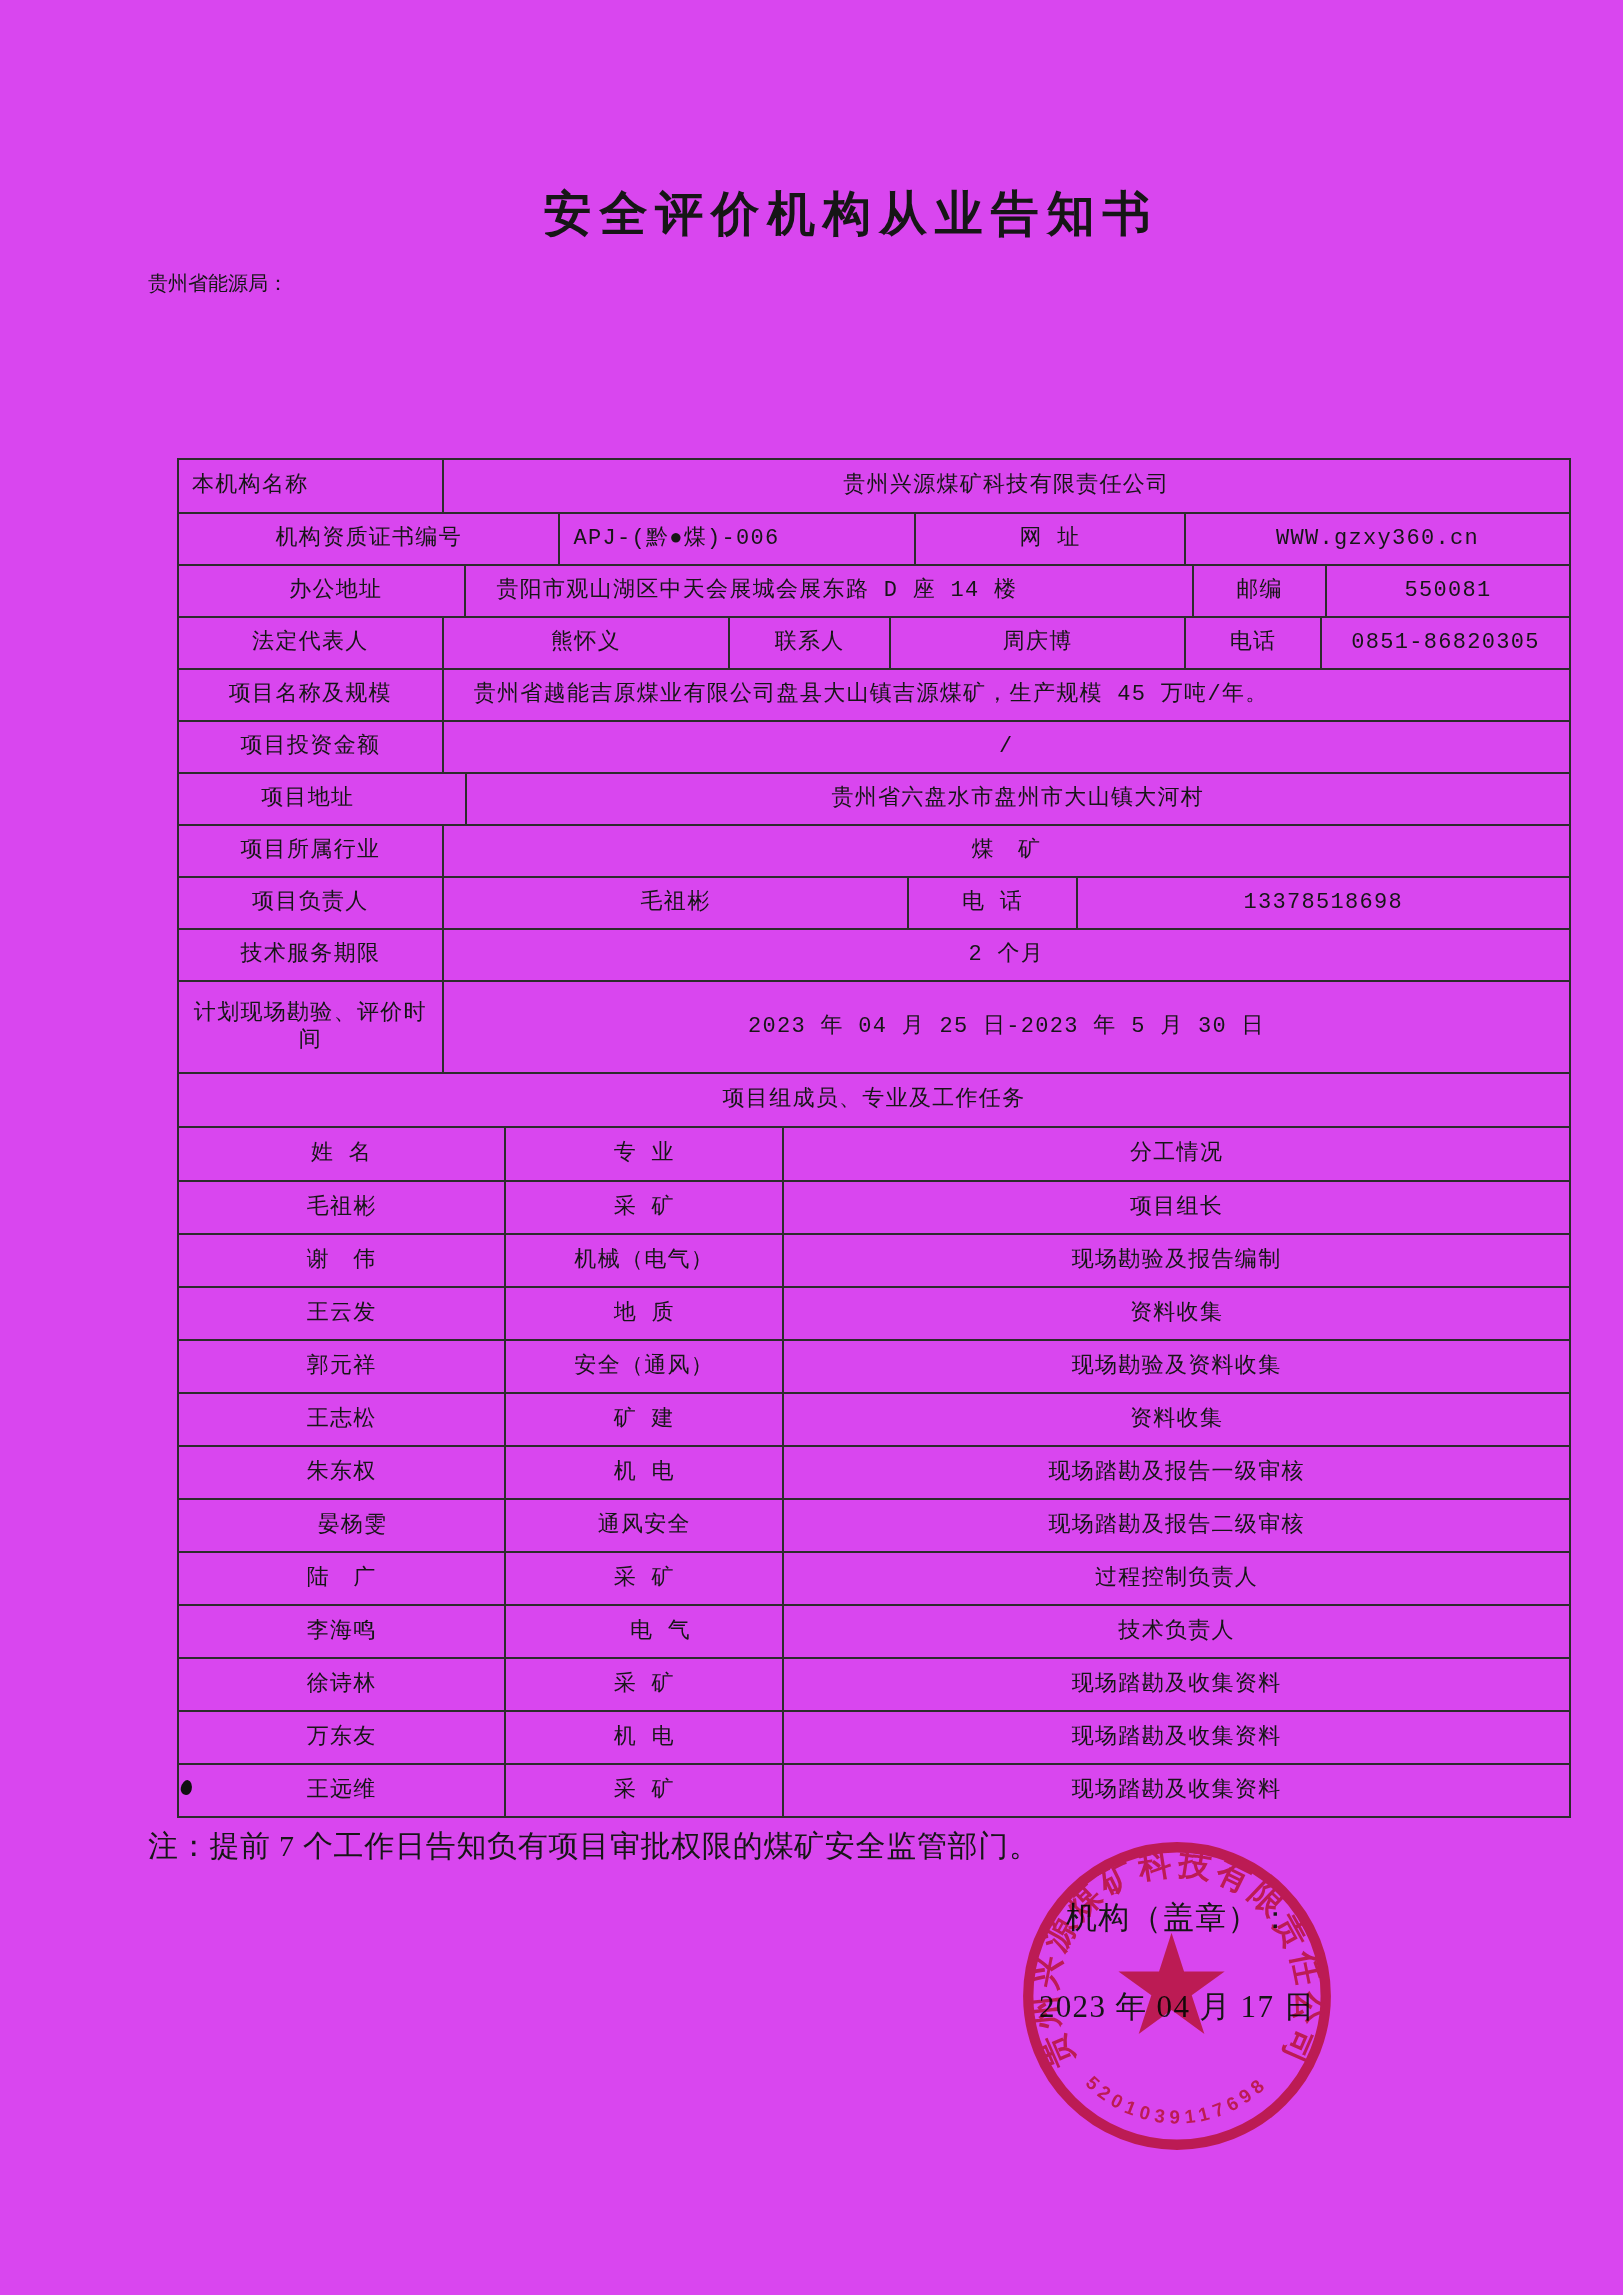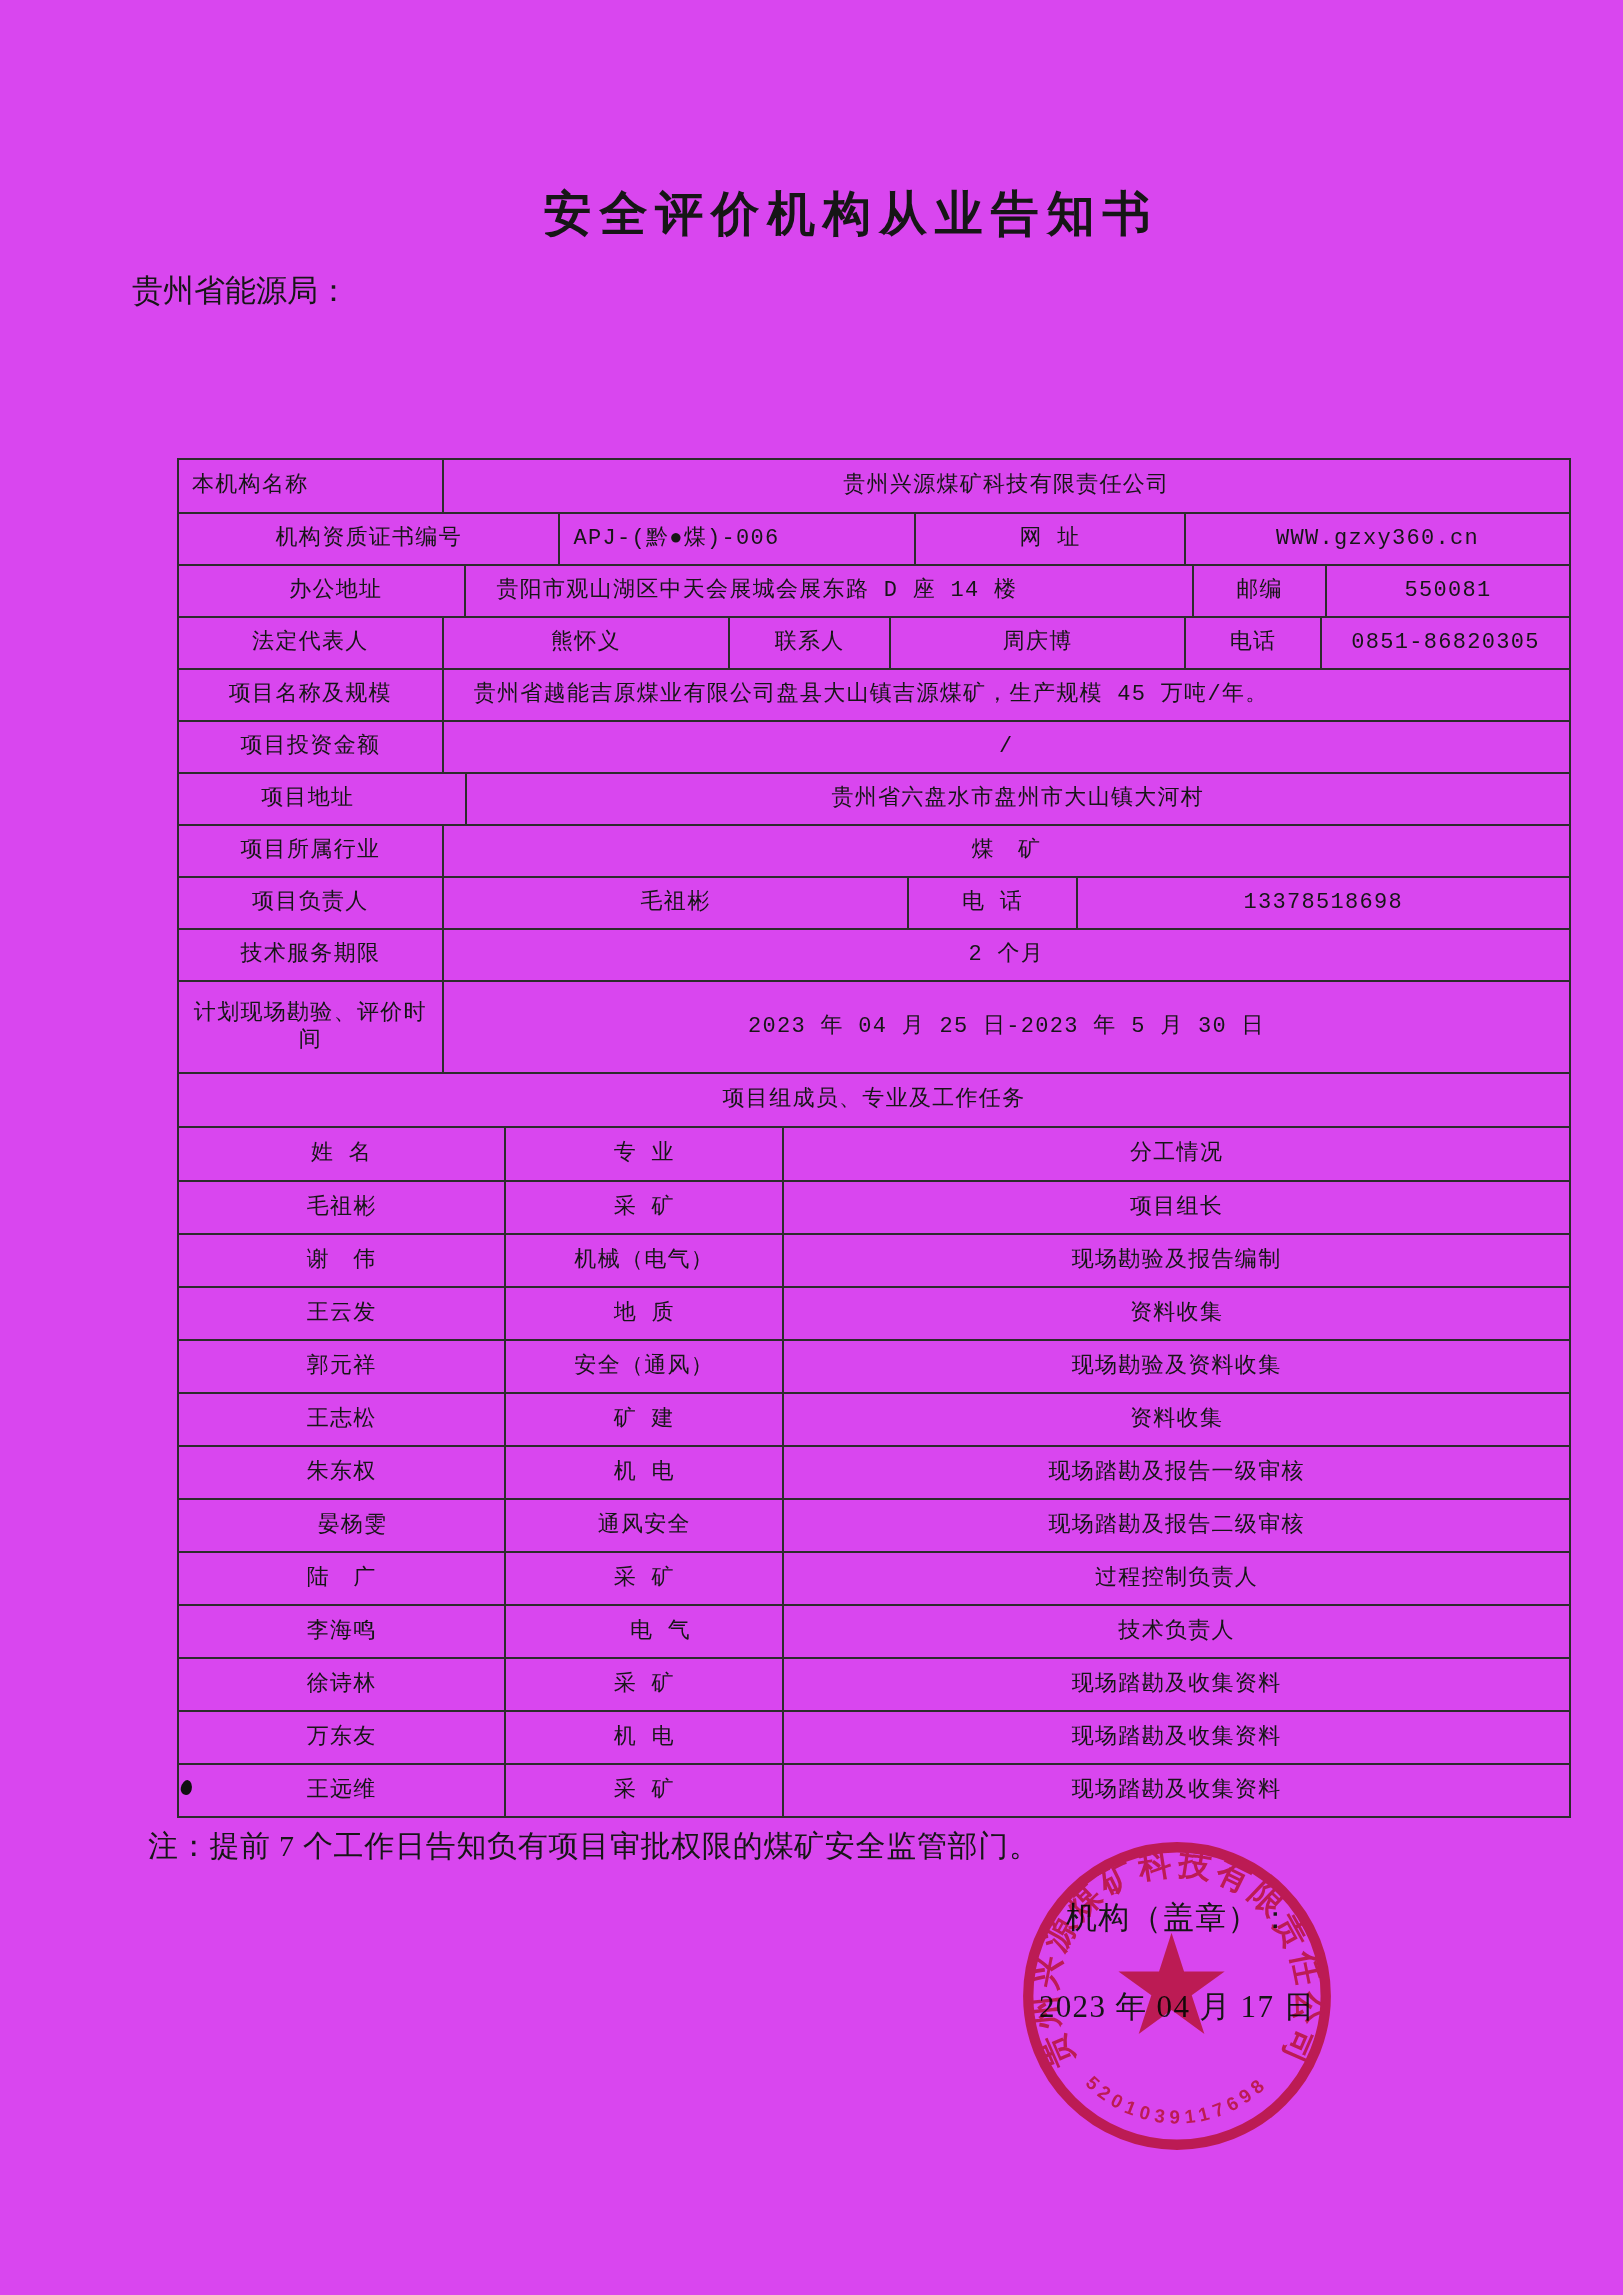--- a/index.html
+++ b/index.html
@@ -13,22 +13,22 @@
   }
   .title{
     position:absolute;
     top:182px;left:851px;
     transform:translateX(-50%);
     font-size:48px;font-weight:700;
     letter-spacing:7.9px;white-space:nowrap;
   }
   .greeting{
     position:absolute;
-    top:270px;left:132px;
-    font-size:31px;
+    top:270px;left:148px;
+    font-size:20px;
   }
   .intro{
     position:absolute;
     top:322px;left:145px;width:1381px;
     font-size:31px;line-height:55px;
     text-indent:62px;text-align:justify;
     margin:0;
   }
   .info-table{
     position:absolute;

